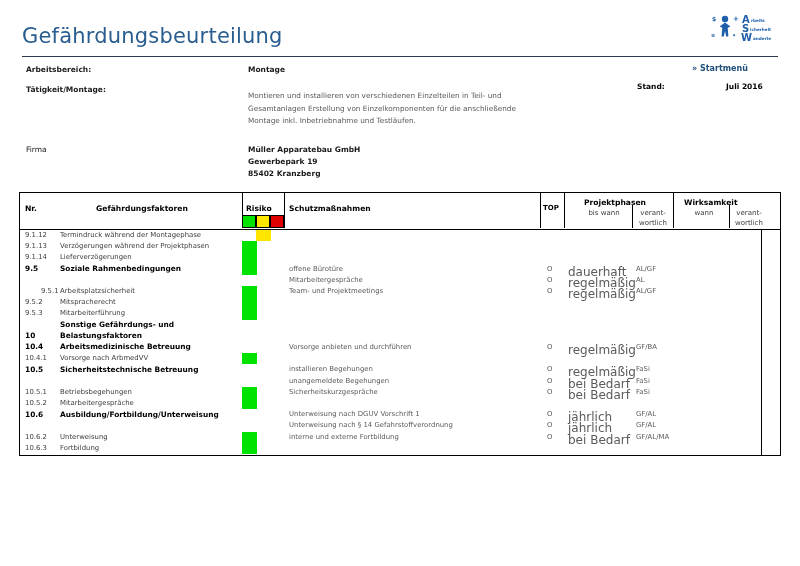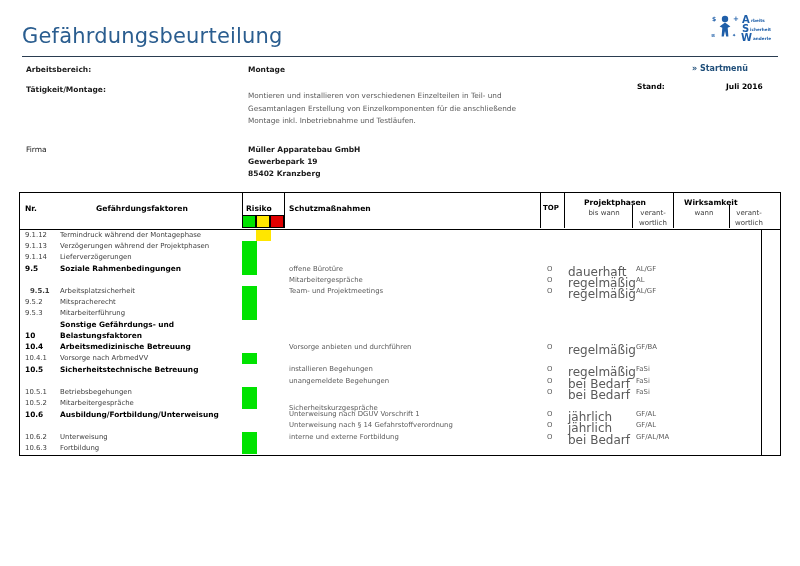--- a/index.html
+++ b/index.html
@@ -292,21 +292,21 @@
       <div class="risk-mark" style="left: 236px; top: 0px; height: 11.2px; background: rgb(255, 230, 0);"></div>
       <div class="nr" style="left: 5px; top: 12.2px;">9.1.13</div>
       <div class="fk" style="left: 40px; top: 12.2px;">Verzögerungen während der Projektphasen</div>
       <div class="risk-mark" style="left: 222px; top: 11.2px; height: 11.2px; background: rgb(0, 227, 0);"></div>
       <div class="nr" style="left: 5px; top: 23.4px;">9.1.14</div>
       <div class="fk" style="left: 40px; top: 23.4px;">Lieferverzögerungen</div>
       <div class="risk-mark" style="left: 222px; top: 22.4px; height: 11.2px; background: rgb(0, 227, 0);"></div>
       <div class="nr bold" style="left: 5px; top: 34px;">9.5</div>
       <div class="fk bold" style="left: 40px; top: 34px;">Soziale Rahmenbedingungen</div>
       <div class="risk-mark" style="left: 222px; top: 33.6px; height: 11.2px; background: rgb(0, 227, 0);"></div>
-      <div class="nr" style="left: 10px; top: 57px; font-weight: bold;">9.5.1</div>
+      <div class="nr" style="left: 21px; top: 57px;">9.5.1</div>
       <div class="fk" style="left: 40px; top: 57px;">Arbeitsplatzsicherheit</div>
       <div class="risk-mark" style="left: 222px; top: 56px; height: 11.2px; background: rgb(0, 227, 0);"></div>
       <div class="nr" style="left: 5px; top: 68.2px;">9.5.2</div>
       <div class="fk" style="left: 40px; top: 68.2px;">Mitspracherecht</div>
       <div class="risk-mark" style="left: 222px; top: 67.2px; height: 11.2px; background: rgb(0, 227, 0);"></div>
       <div class="nr" style="left: 5px; top: 79.4px;">9.5.3</div>
       <div class="fk" style="left: 40px; top: 79.4px;">Mitarbeiterführung</div>
       <div class="risk-mark" style="left: 222px; top: 78.4px; height: 11.2px; background: rgb(0, 227, 0);"></div>
       <div class="fk bold" style="left: 40px; top: 90px;">Sonstige Gefährdungs- und</div>
       <div class="nr bold" style="left: 5px; top: 101.2px;">10</div>
@@ -349,21 +349,21 @@
       <div class="bw" style="left: 548px; top: 113px;">regelmäßig</div>
       <div class="vw" style="left: 616px; top: 113px;">GF/BA</div>
       <div class="mx" style="left: 269px; top: 135.4px;">installieren Begehungen</div>
       <div class="top-o" style="left: 527px; top: 135.4px;">O</div>
       <div class="bw" style="left: 548px; top: 135.4px;">regelmäßig</div>
       <div class="vw" style="left: 616px; top: 135.4px;">FaSi</div>
       <div class="mx" style="left: 269px; top: 146.6px;">unangemeldete Begehungen</div>
       <div class="top-o" style="left: 527px; top: 146.6px;">O</div>
       <div class="bw" style="left: 548px; top: 146.6px;">bei Bedarf</div>
       <div class="vw" style="left: 616px; top: 146.6px;">FaSi</div>
-      <div class="mx" style="left: 269px; top: 157.8px; margin-top: 16px;">Sicherheitskurzgespräche</div>
+      <div class="mx" style="left: 269px; top: 157.8px;">Sicherheitskurzgespräche</div>
       <div class="top-o" style="left: 527px; top: 157.8px;">O</div>
       <div class="bw" style="left: 548px; top: 157.8px;">bei Bedarf</div>
       <div class="vw" style="left: 616px; top: 157.8px;">FaSi</div>
       <div class="mx" style="left: 269px; top: 180.2px;">Unterweisung nach DGUV Vorschrift 1</div>
       <div class="top-o" style="left: 527px; top: 180.2px;">O</div>
       <div class="bw" style="left: 548px; top: 180.2px;">jährlich</div>
       <div class="vw" style="left: 616px; top: 180.2px;">GF/AL</div>
       <div class="mx" style="left: 269px; top: 191.4px;">Unterweisung nach § 14 Gefahrstoffverordnung</div>
       <div class="top-o" style="left: 527px; top: 191.4px;">O</div>
       <div class="bw" style="left: 548px; top: 191.4px;">jährlich</div>

